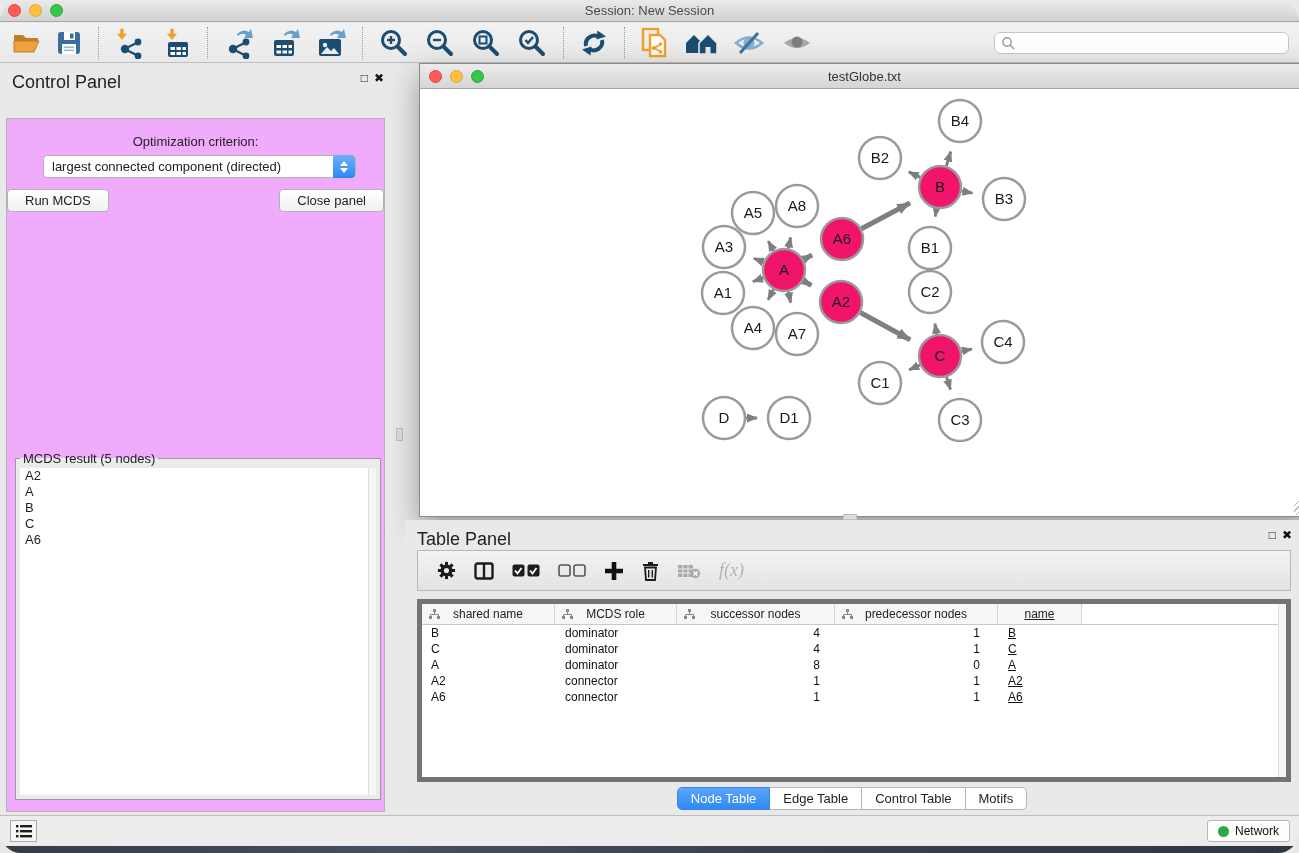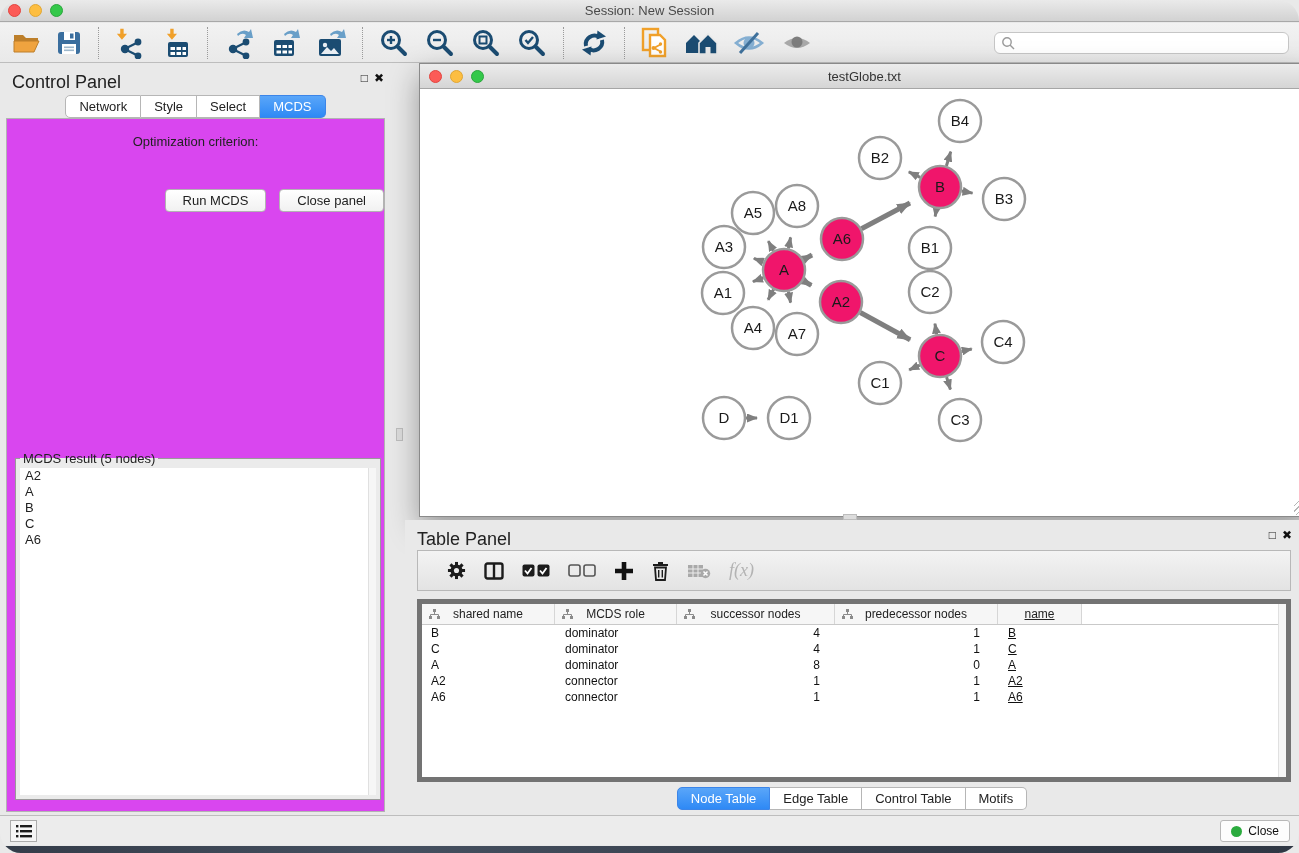--- a/index.html
+++ b/index.html
@@ -31,29 +31,29 @@
   .control-panel { position:absolute; left:0; top:63px; width:391px; height:752px; background:#e9e9e9; }
   .panel-titlebar { position:absolute; left:0; top:0; right:0; height:30px; }
   .panel-title { position:absolute; left:12px; top:9px; font-size:18px; color:#222; }
   .panel-float { position:absolute; right:23px; top:8px; font-size:12px; color:#222; }
   .panel-close { position:absolute; right:7px; top:8px; font-size:12px; font-weight:bold; color:#111; }
   .cp-tabs { position:absolute; left:0; right:0; top:32px; display:flex; justify-content:center; }
   .tab { background:#fff; border:1px solid #b6b6b6; border-left:none; padding:3px 13px; font-size:13px; color:#222; }
   .tab:first-child { border-left:1px solid #b6b6b6; border-radius:5px 0 0 5px; }
   .tab:last-child { border-radius:0 5px 5px 0; }
   .tab.active { background:linear-gradient(#5aa6f9,#2e89f5); border-color:#3c85e8; color:#fff; }
-  .cp-body { position:absolute; left:6px; right:6px; top:55px; bottom:3px; border:1px solid #b3b3b3; background:#d946ef; }
+  .cp-body { position:absolute; left:6px; right:6px; top:55px; bottom:3px; border:1px solid #b3b3b3; background:#f0abfc; }
   .opt-label { position:absolute; left:0; right:0; top:15px; text-align:center; font-size:13px; }
   .dropdown { position:absolute; left:36px; right:28px; top:36px; height:23px; background:#fff;
     border:1px solid #b5b5b5; border-radius:4px; display:flex; align-items:center; padding-left:8px; font-size:13px; }
   .dd-stepper { position:absolute; right:0; top:-1px; bottom:-1px; width:22px; border-radius:0 4px 4px 0;
     background:linear-gradient(#6db1fa,#2e86f3); display:flex; flex-direction:column; align-items:center; justify-content:center; gap:2px; }
   .dd-stepper .up { width:0; height:0; border-left:4px solid transparent; border-right:4px solid transparent; border-bottom:5px solid #fff; }
   .dd-stepper .down { width:0; height:0; border-left:4px solid transparent; border-right:4px solid transparent; border-top:5px solid #fff; }
-  .btn-row { position:absolute; left:0; right:0; top:70px; display:flex; justify-content:flex-end; gap:13px; }
+  .btn-row { position:absolute; left:0; right:0; top:70px; display:flex; justify-content:space-between; gap:13px; }
   .btn { background:linear-gradient(#ffffff,#f1f1f1); border:1px solid #b3b3b3; border-radius:4px;
     padding:3px 17px; font-size:13px; color:#222; }
   .mcds-fieldset { position:absolute; left:8px; right:3px; top:332px; bottom:11px;
     border:1px solid #9a9a9a; background:#ebebeb; }
   .mcds-fieldset legend { font-size:13px; margin-left:4px; padding:0 3px;margin-top:28px; }
   .mcds-list { position:absolute; left:4px; right:4px; top:2px; bottom:4px; background:#fff; overflow:hidden; }
   .mcds-rail { position:absolute; right:0; top:0; bottom:0; width:8px; background:#f6f6f6; border-left:1px solid #e0e0e0; }
   .mcds-item { font-size:13px; line-height:16px; padding-left:5px; }
 
   
@@ -68,21 +68,21 @@
   .nw-titlebar .lights { top:6px; left:9px; }
   .nw-title { position:absolute; left:0; right:0; top:5px; text-align:center; font-size:13px; color:#333; }
   .nw-canvas { position:absolute; left:0; top:25px; right:0; bottom:0; background:#fff; overflow:hidden; }
   .resize-grip { position:absolute; right:1px; bottom:1px; width:14px; height:14px;
     background:repeating-linear-gradient(135deg, transparent 0 3px, #b5b5b5 3px 4px); }
 
   
   .table-panel { position:absolute; left:405px; top:520px; width:894px; height:295px; background:#e9e9e9; }
   .tp-toolbar { position:absolute; left:12px; right:8px; top:30px; height:41px;
     background:linear-gradient(#f3f3f3,#e3e3e3); border:1px solid #b8b8b8;
-    display:flex; align-items:center; padding-left:20px; }
+    display:flex; align-items:center; padding-left:10px; }
   .tp-btn { border:none; background:transparent; padding:0 9px; height:36px; display:flex; align-items:center; }
   .fx-label { font-family:"Liberation Serif","DejaVu Serif",serif; font-style:italic; font-size:18px; color:#b3b3b3; }
   .tp-table { position:absolute; left:12px; right:8px; top:79px; height:183px; background:#fff; border:5px solid #737373; }
   .thead { display:flex; height:21px; border-bottom:1px solid #c9c9c9; }
   .th { position:relative; background:#f6f6f6; border-right:1px solid #d6d6d6; font-size:12px; color:#222;
     display:flex; align-items:center; justify-content:center; }
   .th svg { position:absolute; left:7px; top:5px; }
   .c0 { width:133px; } .c1 { width:122px; } .c2 { width:158px; } .c3 { width:163px; } .c4 { width:84px;text-decoration:underline; }
   .tr { display:flex; height:16px; }
   .td { font-size:12px; line-height:16px; color:#111; white-space:nowrap; overflow:hidden; }
@@ -280,28 +280,29 @@
       <input type="text" placeholder="" style="">
     </div>
   </div>
 
   <div class="control-panel">
     <div class="panel-titlebar">
       <span class="panel-title">Control Panel</span>
       <span class="panel-float">□</span>
       <span class="panel-close">✖</span>
     </div>
-    <div class="cp-tabs">
-      <span class="tab">Network</span>
-      <span class="tab">Style</span>
-      <span class="tab">Select</span>
-      <span class="tab active">MCDS</span>
-    </div>
     <div class="cp-body">
       <div class="opt-label">Optimization criterion:</div>
+      <div class="dropdown">
+        <span>largest connected component (directed)</span>
+        <span class="dd-stepper">
+          <span class="up"></span>
+            <span class="down"></span>
+        </span>
+      </div>
       <div class="btn-row">
         <button class="btn">Run MCDS</button>
         <button class="btn">Close panel</button>
       </div>
       <fieldset class="mcds-fieldset">
         <legend>MCDS result (5 nodes)</legend>
         <div class="mcds-list" id="mcds-list">
           <div class="mcds-rail"></div>
         <div class="mcds-item">A2</div>
             <div class="mcds-item">A</div>
@@ -617,18 +618,18 @@
             <rect x="4" y="0" width="12" height="2.4"></rect>
           <rect x="0" y="5" width="2.4" height="2.4"></rect>
             <rect x="4" y="5" width="12" height="2.4"></rect>
           <rect x="0" y="10" width="2.4" height="2.4"></rect>
             <rect x="4" y="10" width="12" height="2.4"></rect>
         </g>
       </svg>
     </div>
     <div class="memory-btn">
       <span class="memory-dot"></span>
-      <span>Close</span>
+      <span>Network</span>
     </div>
   </div>
   <div class="bottom-strip"></div>
 
 </div>
 
 </body></html>

